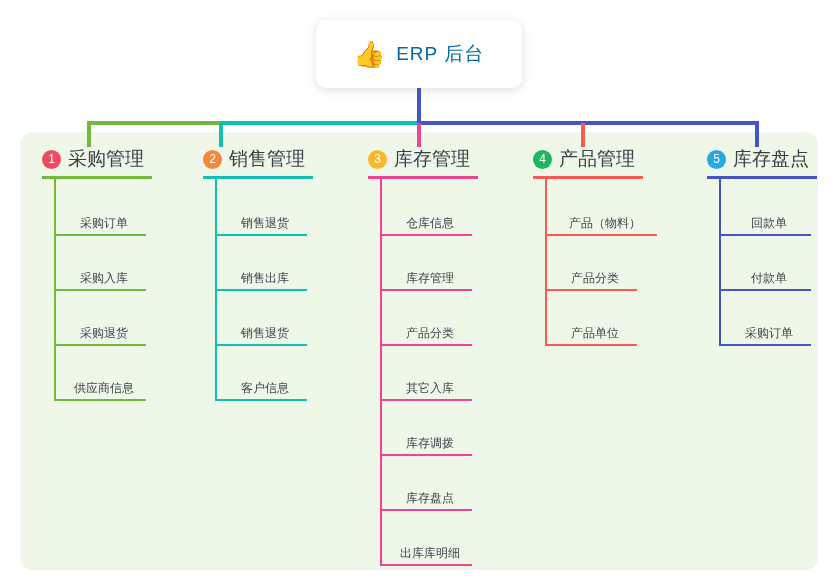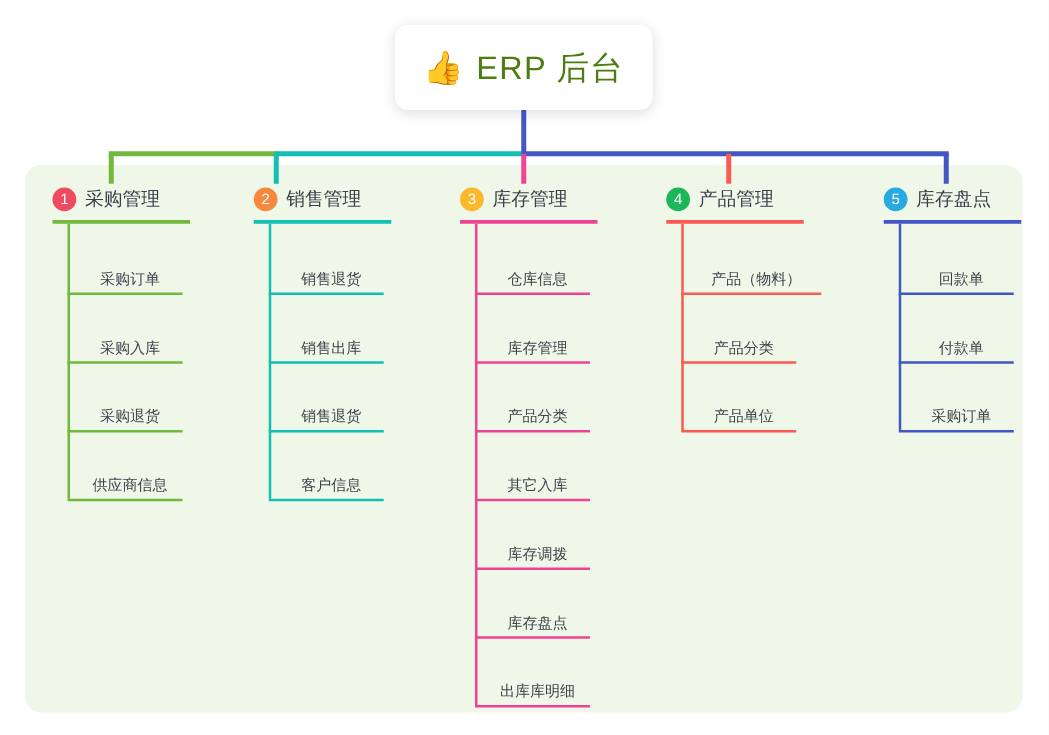--- a/index.html
+++ b/index.html
@@ -38,22 +38,22 @@
     justify-content: center;
     gap: 10px;
     box-sizing: border-box;
   }
   .title-emoji {
     font-size: 26px;
     line-height: 1;
     display: inline-block;
   }
   .title-text {
-    font-size: 26px;
-    color: #4d7c0f;
+    font-size: 19px;
+    color: #0369a1;
     letter-spacing: 1px;
     white-space: nowrap;
   }
 
   
   #connectors {
     position: absolute;
     left: 0;
     top: 0;
     width: 839px;
@@ -89,21 +89,21 @@
     height: 19px;
     border-radius: 50%;
     color: #ffffff;
     font-size: 12px;
     line-height: 19px;
     text-align: center;
     flex: none;
     font-family: "Liberation Sans", sans-serif;
   }
   .col-title {
-    font-size: 15px;
+    font-size: 19px;
     color: #3a4047;
     white-space: nowrap;
   }
   .head-rule {
     position: absolute;
     left: 0;
     top: 34px;
     width: 110px;
     height: 3px;
   }

